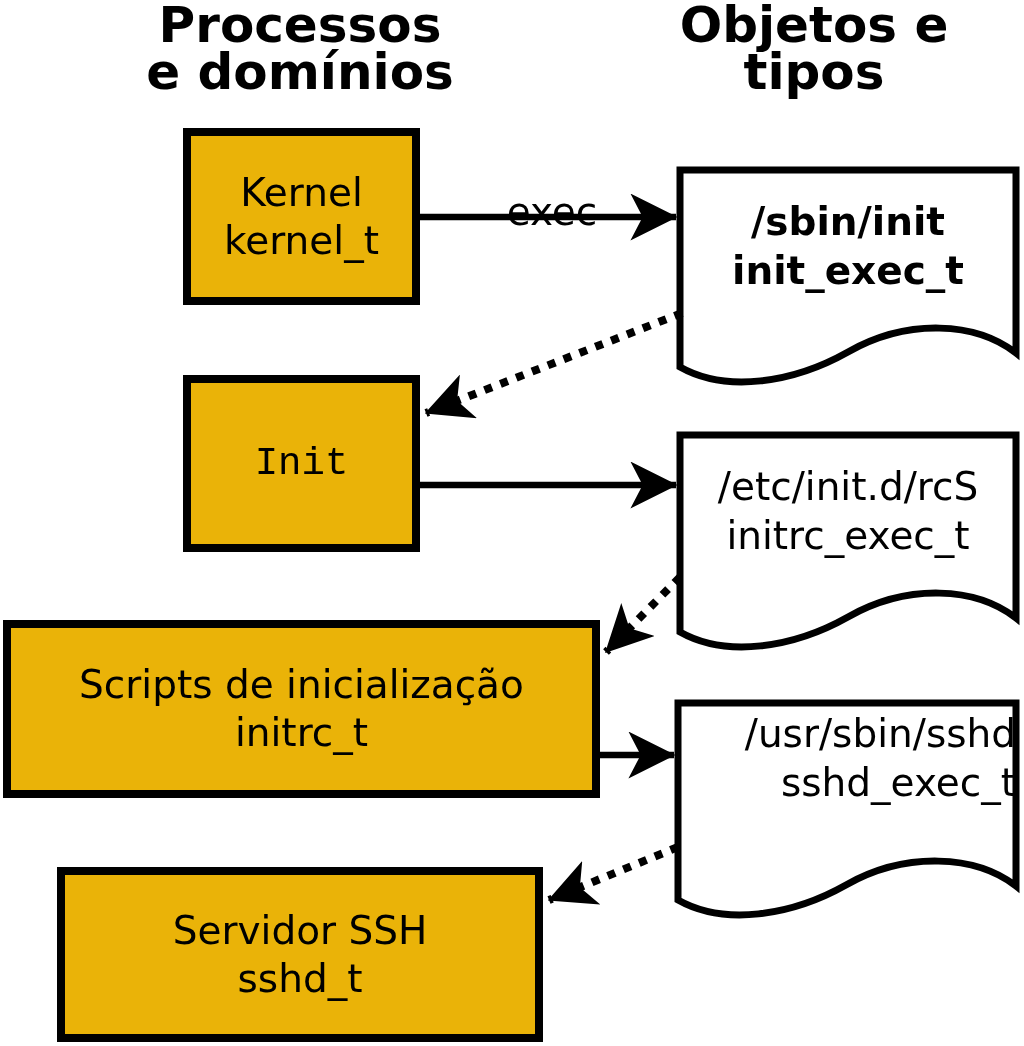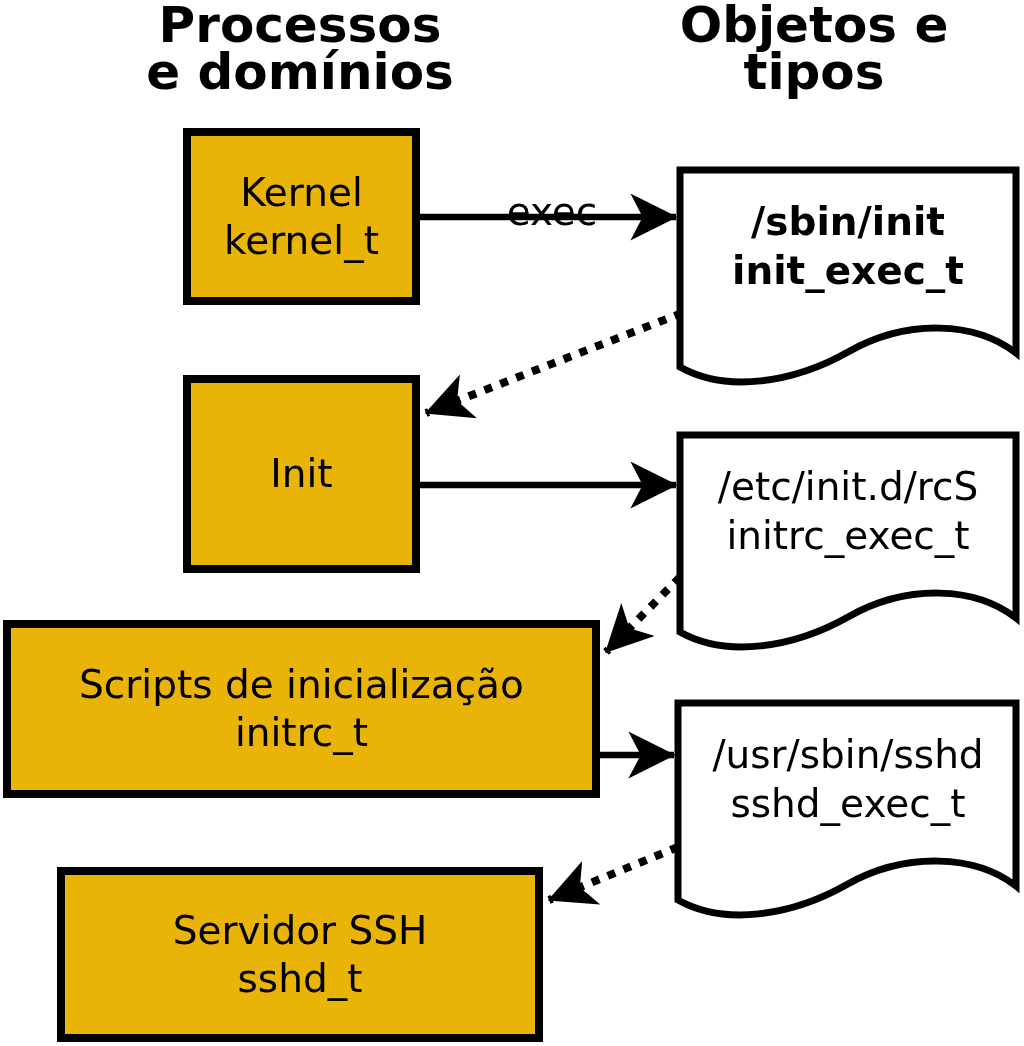--- a/index.html
+++ b/index.html
@@ -41,35 +41,35 @@
     background: #eab308;
     display: flex;
     flex-direction: column;
     justify-content: center;
     align-items: center;
     text-align: center;
     font-size: 39px;
     line-height: 48px;
   }
   .proc-box.kernel  { left: 183px; top: 128px; width: 237px; height: 177px; }
-  .proc-box.init    { left: 183px; top: 375px; width: 237px; height: 198px; }
+  .proc-box.init    { left: 183px; top: 375px; width: 237px; height: 177px; font-family: Liberation Mono, monospace; }
   .proc-box.scripts { left: 3px;   top: 620px; width: 597px; height: 178px; }
   .proc-box.sshd    { left: 57px;  top: 867px; width: 486px; height: 175px; }
   .doc-label {
     position: absolute;
     width: 336px;
     text-align: center;
     font-size: 39px;
     line-height: 49px;
     padding-top: 27px;
     box-sizing: border-box;
   }
   .doc-label.d1 { left: 680px; top: 170px; font-weight: bold; }
   .doc-label.d2 { left: 680px; top: 435px; }
-  .doc-label.d3 { left: 680px; top: 703px; }
+  .doc-label.d3 { left: 680px; top: 682px; text-align: right; }
   .exec-label {
     position: absolute;
     left: 492px;
     top: 158px;
     width: 120px;
     text-align: center;
     font-size: 39px;
     line-height: 44px;
     margin-top: 32px;
   }

